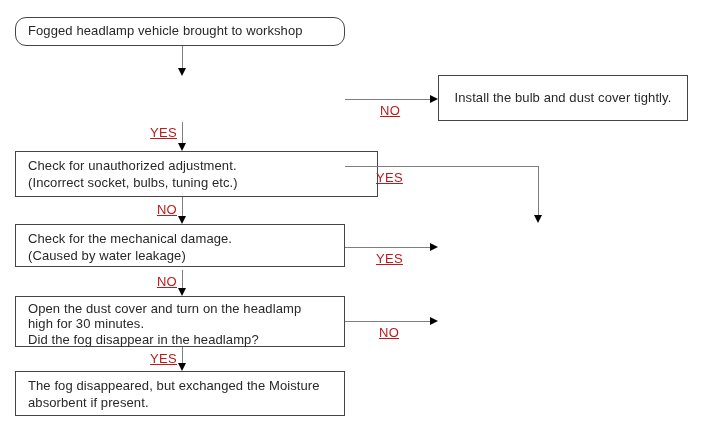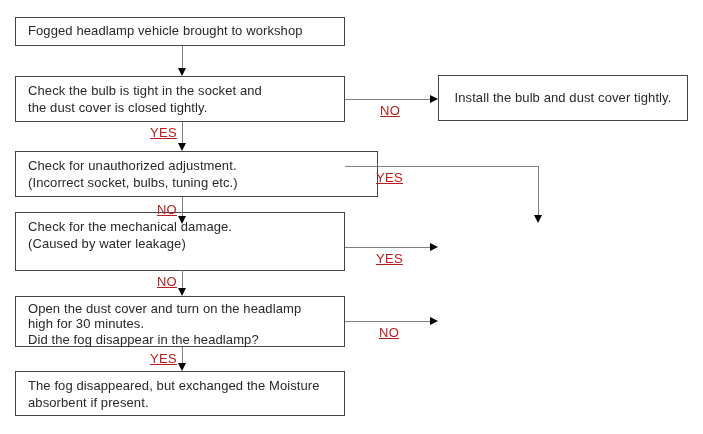--- a/index.html
+++ b/index.html
@@ -22,21 +22,21 @@
     position:absolute;
     box-sizing:border-box;
     border:1px solid var(--border);
     background:#ffffff;
     font-size:13px;
     line-height:16.5px;
     padding:6px 12px;
     white-space:pre-line;
     letter-spacing:0.1px;
   }
-  .node.vcenter{display:flex;align-items:center;padding-top:0;padding-bottom:0;}
+  .node.vcenter{display:flex;align-items:center;padding-top:0;padding-bottom:0;border-radius:11px;}
   .node.center{
     display:flex;align-items:center;justify-content:center;
     text-align:right;white-space:nowrap;padding:0 4px;
   }
   .node.three-line{line-height:15.4px;padding-top:4px;padding-bottom:2px;}
   .vline{position:absolute;width:1px;background:var(--line);}
   .hline{position:absolute;height:1px;background:var(--line);}
   .arr-down{
     position:absolute;width:0;height:0;
     border-left:4px solid transparent;
@@ -58,27 +58,25 @@
   }
   .edge-label.ralign{width:48px;text-align:right;}
 </style>
 </head>
 <body>
 
 <div class="canvas">
 
   <div class="node vcenter" style="left:15px;top:17px;width:330px;height:29px">Fogged headlamp vehicle brought to workshop</div>
 
-  <div class="node" style="left:15px;top:76px;width:330px;height:46px">Check the bulb is tight in the socket and
-the dust cover is closed tightly.</div>
 
   <div class="node" style="left:15px;top:151px;width:363px;height:46px">Check for unauthorized adjustment.
 (Incorrect socket, bulbs, tuning etc.)</div>
 
-  <div class="node" style="left:15px;top:212px;width:330px;height:59px">Check for the mechanical damage.
+  <div class="node" style="left:15px;top:224px;width:330px;height:43px">Check for the mechanical damage.
 (Caused by water leakage)</div>
 
   <div class="node three-line" style="left:15px;top:296px;width:330px;height:51px">Open the dust cover and turn on the headlamp
 high for 30 minutes.
 Did the fog disappear in the headlamp?</div>
 
   <div class="node" style="left:15px;top:371px;width:330px;height:45px">The fog disappeared, but exchanged the Moisture
 absorbent if present.</div>
 
   <div class="node center" style="left:438px;top:75px;width:250px;height:46px">Install the bulb and dust cover tightly.</div>

